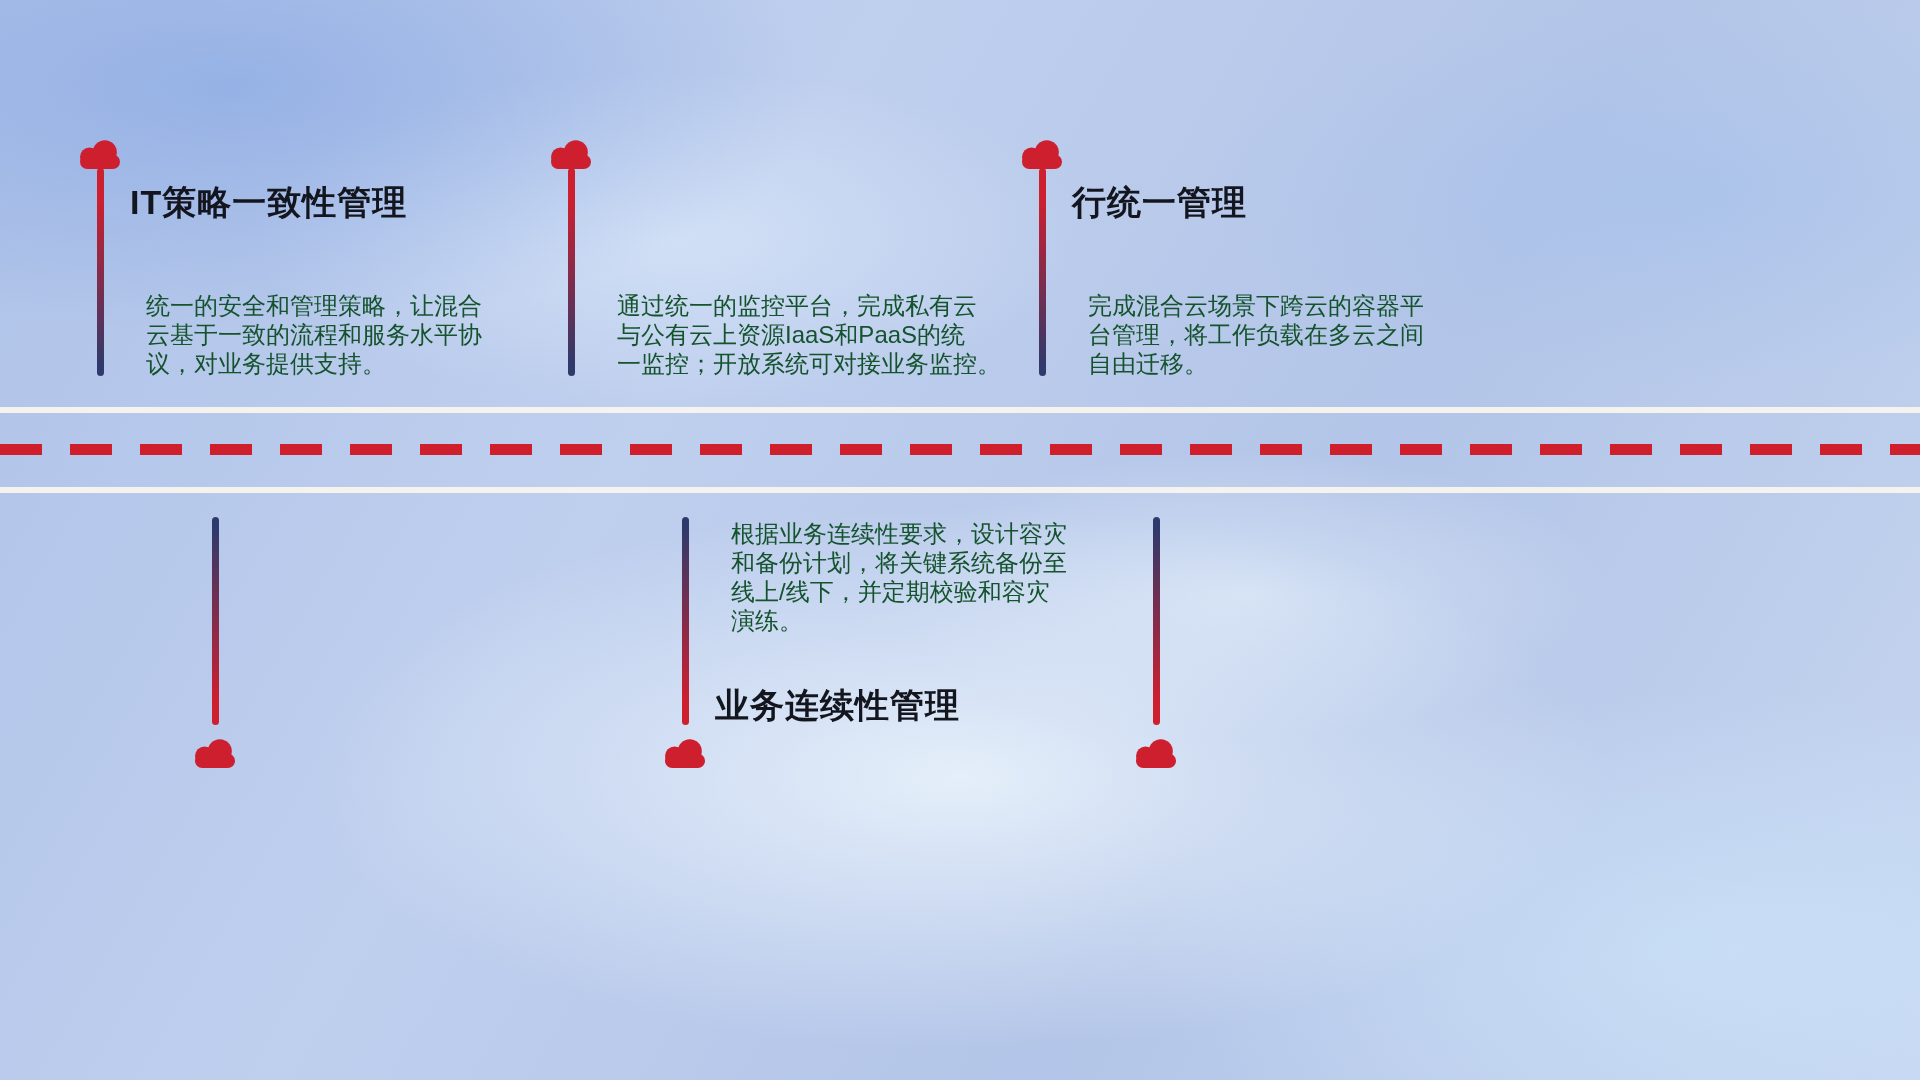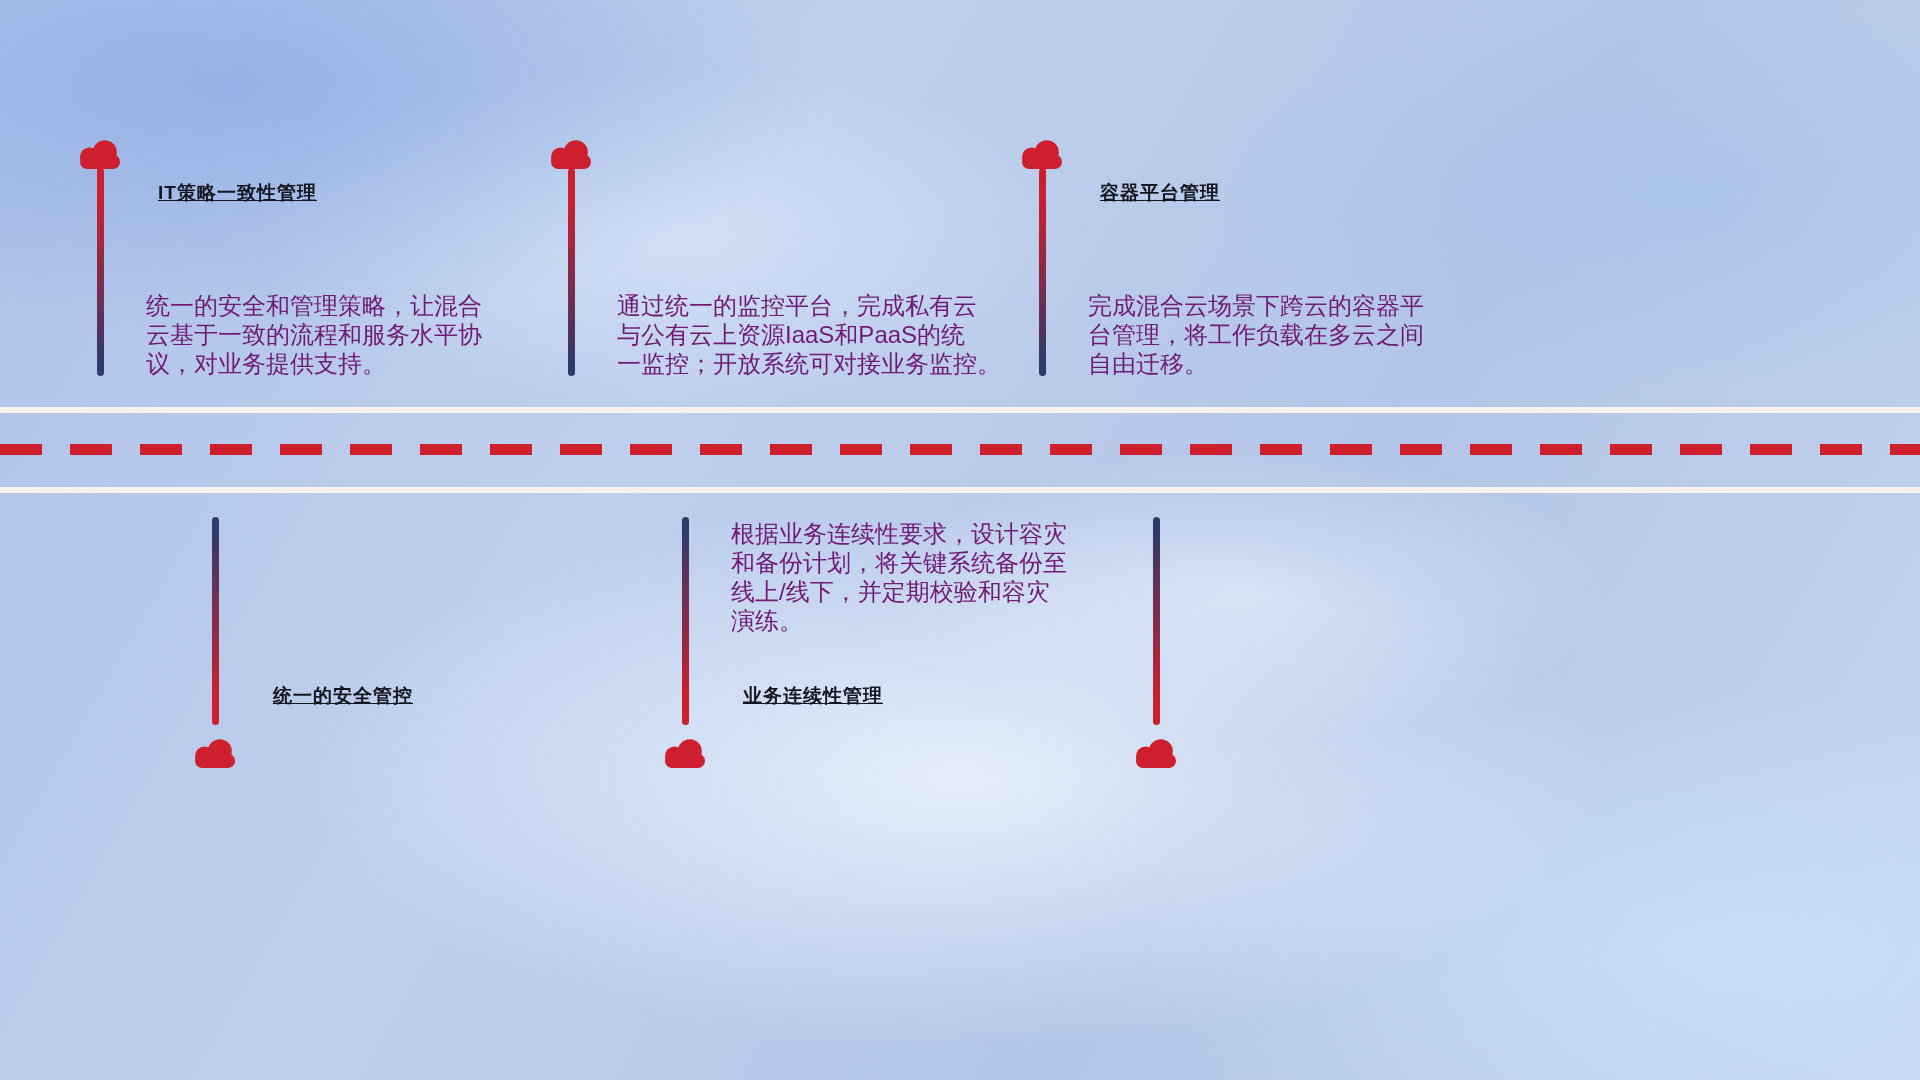--- a/index.html
+++ b/index.html
@@ -45,31 +45,30 @@
   .cloud .fill { fill: #ce1f2e; }
 
   .vline {
     position: absolute; left: -3px; width: 7px; height: 208px;
     border-radius: 4px;
   }
   .item.top    .vline { top: 32px;  background: linear-gradient(#ce1f2e 15%, #2e3a6b 95%); }
   .item.bottom .vline { top: 2px;   background: linear-gradient(#2e3a6b 5%, #ce1f2e 88%); }
 
   .title {
-    position: absolute; left: 58px; width: 430px;
-    font-size: 19px; font-weight: 700; color: #14161f;
+    position: absolute; left: 30px; width: 430px;
+    font-size: 34px; font-weight: 700; color: #14161f;
     letter-spacing: 1px;
-    text-decoration: underline;
   }
   .item.top    .title { top: 44px; }
   .item.bottom .title { top: 168px; }
 
   .desc {
     position: absolute; left: 46px; width: 440px;
-    font-size: 24px; line-height: 29px; color: #701a75;
+    font-size: 24px; line-height: 29px; color: #14532d;
     white-space: pre-line;
   }
   .item.top    .desc { top: 155px; }
   .item.bottom .desc { top: 4px; }
 </style>
 </head>
 <body>
 
 <div class="road-line top-edge"></div>
 <div class="road-dash"></div>
@@ -106,36 +105,35 @@
 
 <div class="item top" style="left:1042px">
   <span class="cloud">
     <svg viewBox="0 0 60 40">
         <circle class="fill" cx="17" cy="25" r="12"></circle>
         <circle class="fill" cx="36" cy="19" r="15"></circle>
         <rect class="fill" x="5" y="22" width="50" height="18" rx="9"></rect>
       </svg>
   </span>
   <span class="vline"></span>
-  <h2 class="title">容器平台管理</h2>
+  <h2 class="title">行统一管理</h2>
   <p class="desc">完成混合云场景下跨云的容器平
 台管理，将工作负载在多云之间
 自由迁移。</p>
 </div>
 
 <div class="item bottom" style="left:215px">
   <span class="vline"></span>
   <span class="cloud">
     <svg viewBox="0 0 60 40">
         <circle class="fill" cx="17" cy="25" r="12"></circle>
         <circle class="fill" cx="36" cy="19" r="15"></circle>
         <rect class="fill" x="5" y="22" width="50" height="18" rx="9"></rect>
       </svg>
   </span>
-  <h2 class="title">统一的安全管控</h2>
 </div>
 
 <div class="item bottom" style="left:685px">
   <span class="vline"></span>
   <span class="cloud">
     <svg viewBox="0 0 60 40">
         <circle class="fill" cx="17" cy="25" r="12"></circle>
         <circle class="fill" cx="36" cy="19" r="15"></circle>
         <rect class="fill" x="5" y="22" width="50" height="18" rx="9"></rect>
       </svg>

